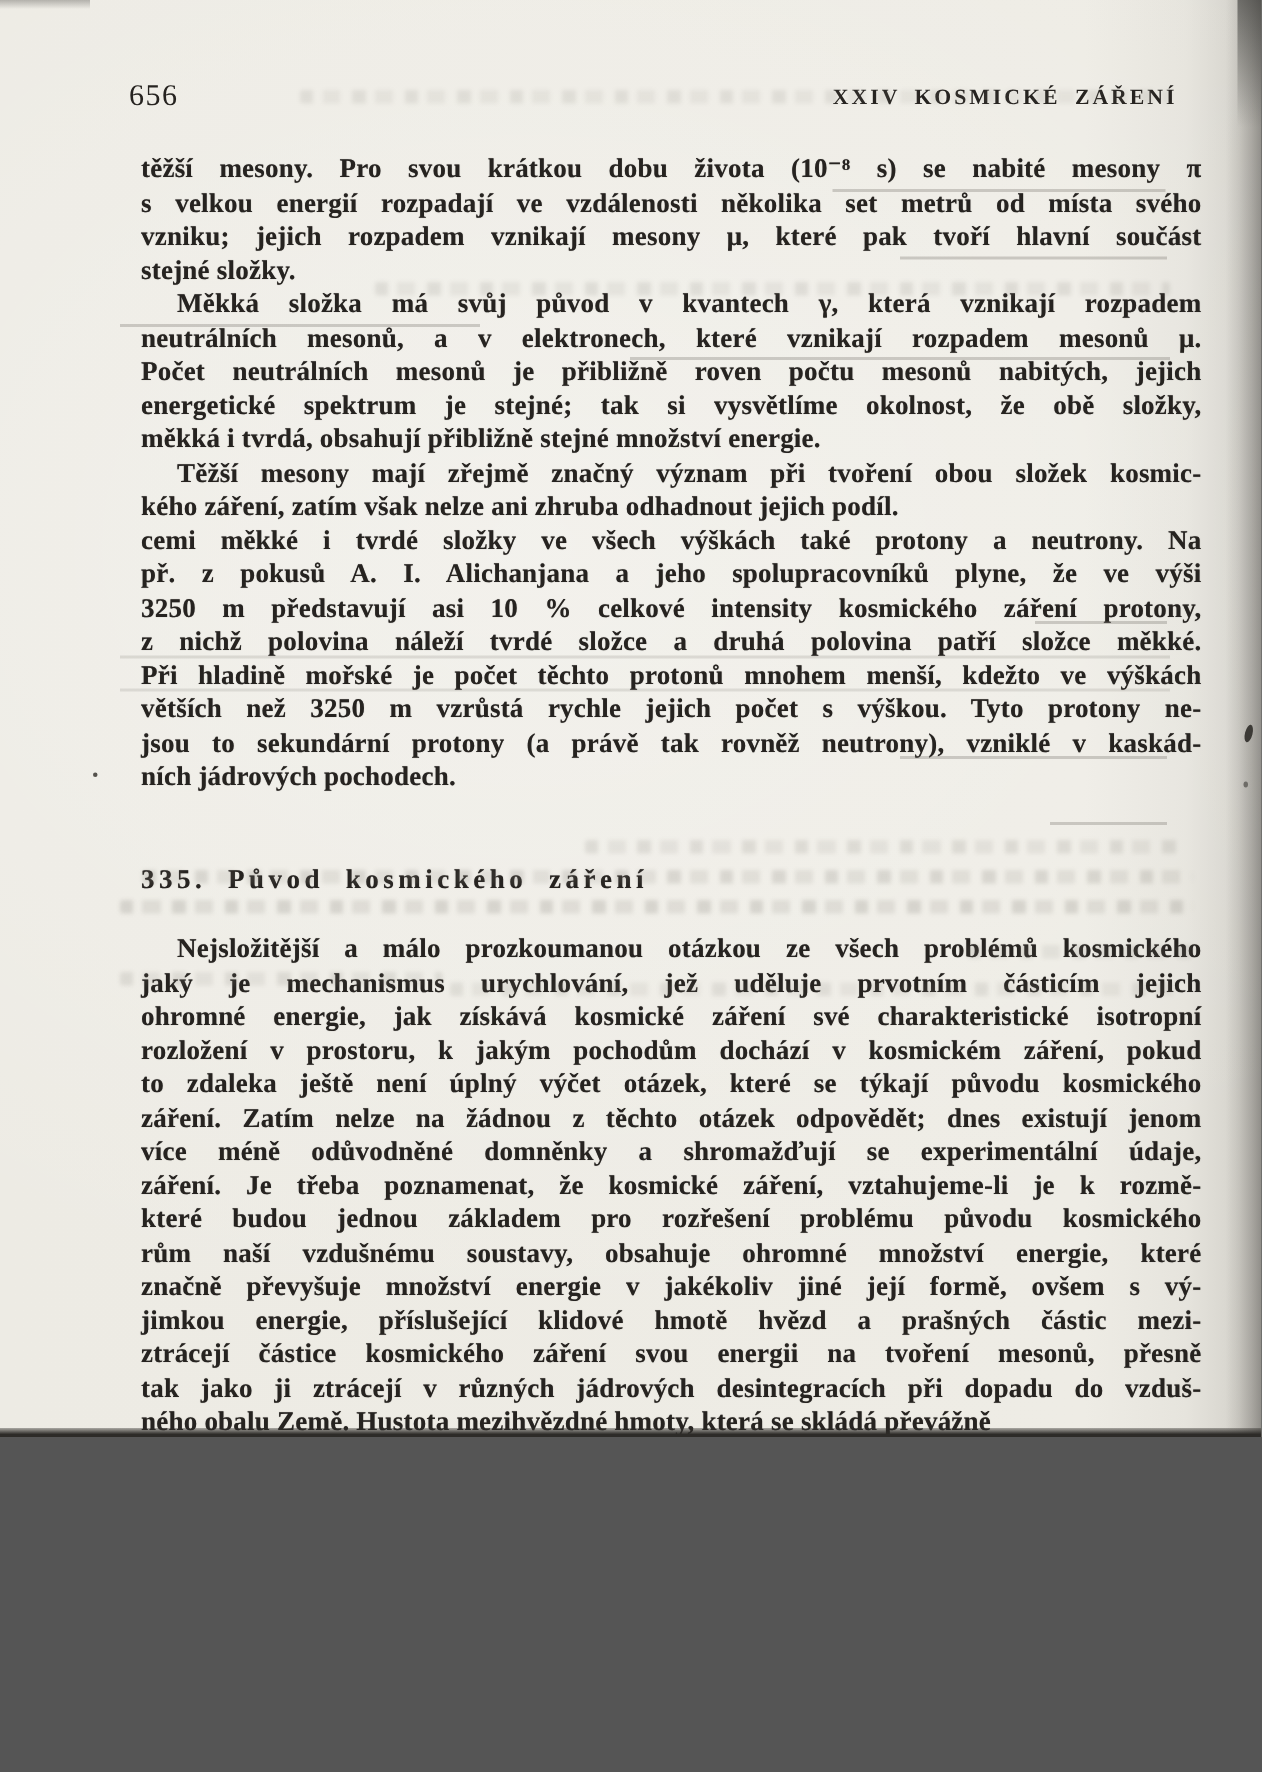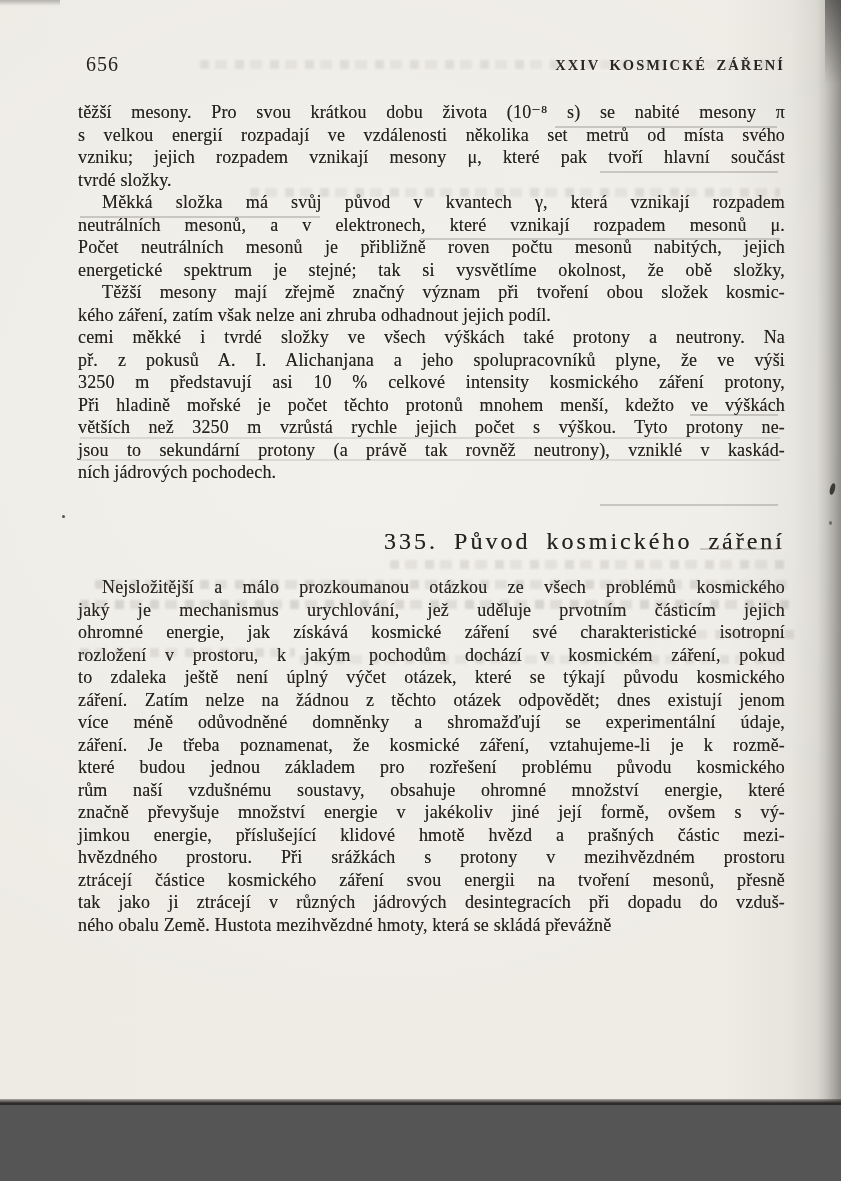--- a/index.html
+++ b/index.html
@@ -3,21 +3,21 @@
 <meta charset="utf-8">
 <style>
   html, body {
     margin: 0;
     padding: 0;
     background: #555;
   }
   .page {
     position: relative;
     width: 841px;
-    height: 1105px;
+    height: 958px;
     margin: 0 auto;
     background:
       radial-gradient(130% 90% at 42% 38%, rgba(255,255,255,0.30), rgba(255,255,255,0) 62%),
       linear-gradient(90deg, #edebe4 0%, #eeece5 86%, #e6e4dd 94%, #d6d4cd 98%, #c4c2bc 100%);
     overflow: hidden;
     font-family: "Liberation Serif", "DejaVu Serif", serif;
     color: #262320;
   }
 
   
@@ -44,39 +44,40 @@
     font-size: 14.5px;
     font-weight: bold;
     letter-spacing: 2px;
     word-spacing: 4px;
   }
 
   
   .body-column {
     position: absolute;
     top: 101px;
-    left: 78px;
+    left: 94px;
     width: 707px;
     font-size: 18px;
     line-height: 22.5px;
     letter-spacing: 0.15px;
     text-shadow: 0 0 0.5px rgba(38,35,32,0.55);
+    font-weight: bold;
   }
   .paragraph { margin: 0; }
   .line {
     text-align: justify;
     text-align-last: justify;
   }
   .line.last { text-align-last: left; }
   .line.first-indent { text-indent: 24px; }
 
   .section-heading {
     margin: 46px 0 24px 0;
-    text-align: right;
-    font-size: 24px;
+    text-align: left;
+    font-size: 18px;
     letter-spacing: 3px;
     word-spacing: 7px;
   }
 
   
   .ghost {
     position: absolute;
     height: 9px;
     border-radius: 2px;
     filter: blur(1.3px);
@@ -155,56 +156,57 @@
   <div class="running-header">
     <div class="page-number">656</div>
     <div class="running-title">XXIV KOSMICKÉ ZÁŘENÍ</div>
   </div>
 
   <div class="body-column">
       <div class="paragraph">
         <div class="line">těžší mesony. Pro svou krátkou dobu života (10⁻⁸ s) se nabité mesony π</div>
         <div class="line">s velkou energií rozpadají ve vzdálenosti několika set metrů od místa svého</div>
         <div class="line">vzniku; jejich rozpadem vznikají mesony μ, které pak tvoří hlavní součást</div>
-        <div class="line last">tvrdé složky.</div>
+        <div class="line last">stejné složky.</div>
       </div>
       <div class="paragraph">
         <div class="line first-indent">Měkká složka má svůj původ v kvantech γ, která vznikají rozpadem</div>
         <div class="line">neutrálních mesonů, a v elektronech, které vznikají rozpadem mesonů μ.</div>
         <div class="line">Počet neutrálních mesonů je přibližně roven počtu mesonů nabitých, jejich</div>
         <div class="line">energetické spektrum je stejné; tak si vysvětlíme okolnost, že obě složky,</div>
+        <div class="line last">měkká i tvrdá, obsahují přibližně stejné množství energie.</div>
       </div>
       <div class="paragraph">
         <div class="line first-indent">Těžší mesony mají zřejmě značný význam při tvoření obou složek kosmic-</div>
         <div class="line last">kého záření, zatím však nelze ani zhruba odhadnout jejich podíl.</div>
       </div>
       <div class="paragraph">
         <div class="line">cemi měkké i tvrdé složky ve všech výškách také protony a neutrony. Na</div>
         <div class="line">př. z pokusů A. I. Alichanjana a jeho spolupracovníků plyne, že ve výši</div>
         <div class="line">3250 m představují asi 10 % celkové intensity kosmického záření protony,</div>
+        <div class="line">z nichž polovina náleží tvrdé složce a druhá polovina patří složce měkké.</div>
         <div class="line">Při hladině mořské je počet těchto protonů mnohem menší, kdežto ve výškách</div>
         <div class="line">větších než 3250 m vzrůstá rychle jejich počet s výškou. Tyto protony ne-</div>
         <div class="line">jsou to sekundární protony (a právě tak rovněž neutrony), vzniklé v kaskád-</div>
         <div class="line last">ních jádrových pochodech.</div>
       </div>
       <div class="section-heading">335. Původ kosmického záření</div>
       <div class="paragraph">
         <div class="line first-indent">Nejsložitější a málo prozkoumanou otázkou ze všech problémů kosmického</div>
         <div class="line">jaký je mechanismus urychlování, jež uděluje prvotním částicím jejich</div>
         <div class="line">ohromné energie, jak získává kosmické záření své charakteristické isotropní</div>
         <div class="line">rozložení v prostoru, k jakým pochodům dochází v kosmickém záření, pokud</div>
         <div class="line">to zdaleka ještě není úplný výčet otázek, které se týkají původu kosmického</div>
         <div class="line">záření. Zatím nelze na žádnou z těchto otázek odpovědět; dnes existují jenom</div>
         <div class="line">více méně odůvodněné domněnky a shromažďují se experimentální údaje,</div>
         <div class="line">záření. Je třeba poznamenat, že kosmické záření, vztahujeme-li je k rozmě-</div>
         <div class="line">které budou jednou základem pro rozřešení problému původu kosmického</div>
         <div class="line">rům naší vzdušnému soustavy, obsahuje ohromné množství energie, které</div>
         <div class="line">značně převyšuje množství energie v jakékoliv jiné její formě, ovšem s vý-</div>
         <div class="line">jimkou energie, příslušející klidové hmotě hvězd a prašných částic mezi-</div>
-        <div class="line">hvězdného prostoru. Při srážkách s protony v mezihvězdném prostoru</div>
         <div class="line">ztrácejí částice kosmického záření svou energii na tvoření mesonů, přesně</div>
         <div class="line">tak jako ji ztrácejí v různých jádrových desintegracích při dopadu do vzduš-</div>
         <div class="line last">ného obalu Země. Hustota mezihvězdné hmoty, která se skládá převážně</div>
       </div>
     </div>
 
   <div class="ghost" style="left:200px; top:60px;  width:580px; opacity:.38;"></div>
   <div class="ghost" style="left:250px; top:188px; width:530px; opacity:.42;"></div>
   <div class="ghost" style="left:390px; top:560px; width:400px; opacity:.45;"></div>
   <div class="ghost" style="left:95px;  top:580px; width:700px; opacity:.55;"></div>

